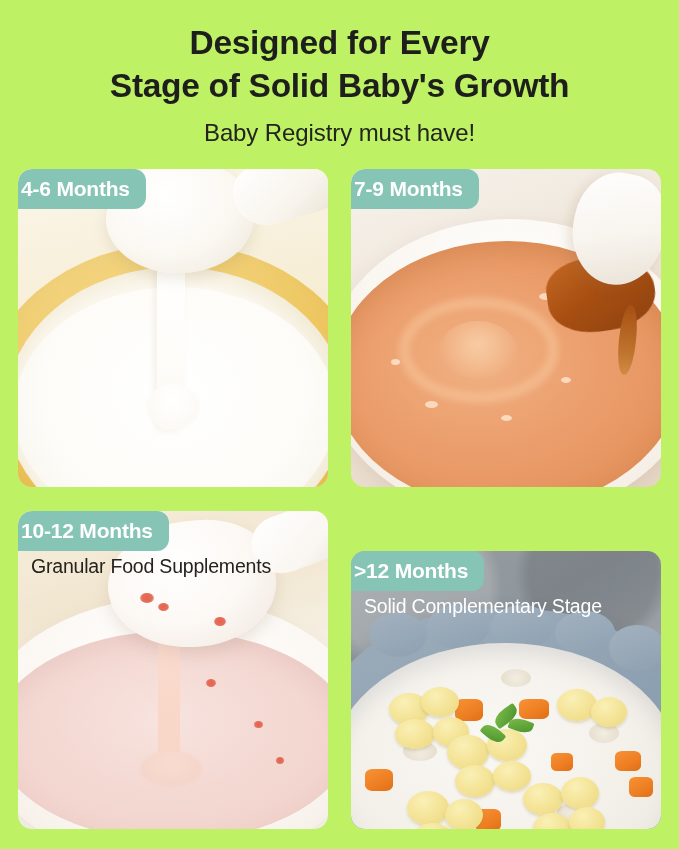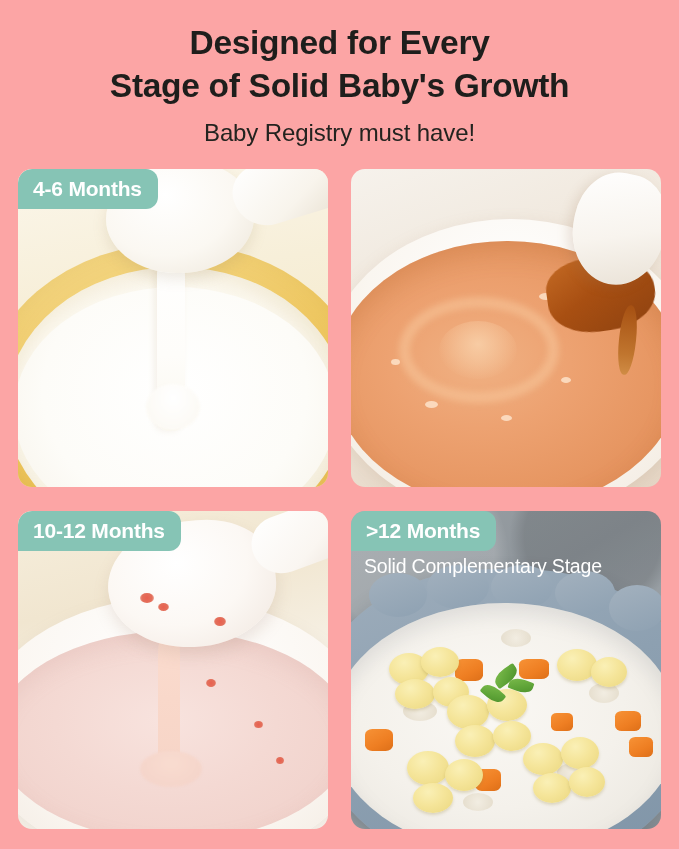--- a/index.html
+++ b/index.html
@@ -2,21 +2,21 @@
 <html><head>
 <meta charset="utf-8">
 <style>
   * { margin:0; padding:0; box-sizing:border-box; }
   html, body {
     width:679px; height:849px;
     background:#F4F1EC;
     font-family:"Liberation Sans", sans-serif;
     overflow:hidden;
   }
-  .page { position:relative; width:679px; height:849px; background:#fca5a5; }
+  .page { position:relative; width:679px; height:849px; background:#bef264; }
 
   
   .header { padding-top:22px; text-align:center; }
   .title {
     font-size:33.5px; font-weight:bold; color:#1E1E1C;
     letter-spacing:-0.3px; line-height:1.28;
   }
   .title .line { display:block; }
   .subtitle {
     margin-top:11px; font-size:24px; font-weight:400;
@@ -36,21 +36,21 @@
   .card {
     position:relative; overflow:hidden;
     border-radius:14px;
     background:#EFEAE2;
   }
   .photo { position:absolute; inset:0; overflow:hidden; }
 
   
   .badge {
     position:absolute; left:0; top:0; z-index:5;
-    height:40px; padding:0 16px 0 15px;
+    height:40px; padding:0 16px 0 3px;
     display:flex; align-items:center;
     background:#86C4B5;
     border-radius:14px 12px 12px 0;
     color:#FFFFFF; font-size:21px; font-weight:bold;
     letter-spacing:-0.2px; white-space:nowrap;
   }
   .caption {
     position:absolute; left:13px; top:44px; z-index:5;
     font-size:19.5px; font-weight:400; color:#26231E;
     letter-spacing:-0.2px; white-space:nowrap;
@@ -190,21 +190,21 @@
     background:radial-gradient(ellipse at 50% 35%,#F9DCD0 0%,#F3D2C8 100%);
     filter:blur(1px);
   }
   .c3 .fleck {
     position:absolute; border-radius:50%;
     background:radial-gradient(circle,#E8604F 0%,#E3705C 60%,rgba(227,112,92,.25) 100%);
     filter:blur(.5px);
   }
 
   
-  .c4 { background:linear-gradient(150deg,#9AA0A4 0%,#8E959B 35%,#A2A8AC 70%,#8A9196 100%); }
+  .c4 { background:linear-gradient(150deg,#9AA0A4 0%,#8E959B 35%,#A2A8AC 70%,#8A9196 100%);margin-top:40px; }
   .c4 .table-tex {
     position:absolute; inset:0;
     background:
       radial-gradient(circle at 20% 14%, rgba(255,255,255,.16) 0 22%, rgba(0,0,0,0) 26%),
       radial-gradient(circle at 78% 8%, rgba(0,0,0,.12) 0 18%, rgba(0,0,0,0) 22%),
       radial-gradient(circle at 88% 70%, rgba(255,255,255,.10) 0 26%, rgba(0,0,0,0) 30%);
   }
   .c4 .plate {
     position:absolute; left:-34px; top:58px; width:378px; height:300px;
     border-radius:46% 46% 46% 46%/44% 44% 48% 48%;
@@ -271,38 +271,40 @@
         <div class="swirl2"></div>
         <div class="speck" style="left:40px;top:190px;width:9px;height:6px;"></div>
         <div class="speck" style="left:74px;top:232px;width:13px;height:7px;"></div>
         <div class="speck" style="left:150px;top:246px;width:11px;height:6px;"></div>
         <div class="speck" style="left:210px;top:208px;width:10px;height:6px;"></div>
         <div class="speck" style="left:188px;top:124px;width:14px;height:7px;"></div>
         <div class="syrup"></div>
         <div class="syrup-tail"></div>
         <div class="spoon2"></div>
       </div>
+      <div class="badge">7-9 Months</div>
     </div>
 
     <div class="card c3">
       <div class="photo">
         <div class="bowl3-out"></div>
         <div class="pool3"></div>
         <div class="fleck" style="left:188px;top:168px;width:10px;height:8px;"></div>
         <div class="fleck" style="left:236px;top:210px;width:9px;height:7px;"></div>
         <div class="fleck" style="left:258px;top:246px;width:8px;height:7px;"></div>
         <div class="drip3"></div>
         <div class="drip3b"></div>
         <div class="spoon3"></div>
         <div class="spoon3-h"></div>
         <div class="fleck" style="left:122px;top:82px;width:14px;height:10px;"></div>
         <div class="fleck" style="left:140px;top:92px;width:11px;height:8px;"></div>
         <div class="fleck" style="left:196px;top:106px;width:12px;height:9px;"></div>
       </div>
       <div class="badge">10-12 Months</div>
+      <div class="caption">Granular Food Supplements</div>
     </div>
 
     <div class="card c4">
       <div class="photo">
         <div class="table-tex"></div>
         <div class="plate"></div>
         <div class="scallop" style="left:18px;top:62px;width:58px;height:44px;"></div>
         <div class="scallop" style="left:76px;top:54px;width:62px;height:44px;"></div>
         <div class="scallop" style="left:140px;top:54px;width:62px;height:44px;"></div>
         <div class="scallop" style="left:204px;top:60px;width:60px;height:44px;"></div>

